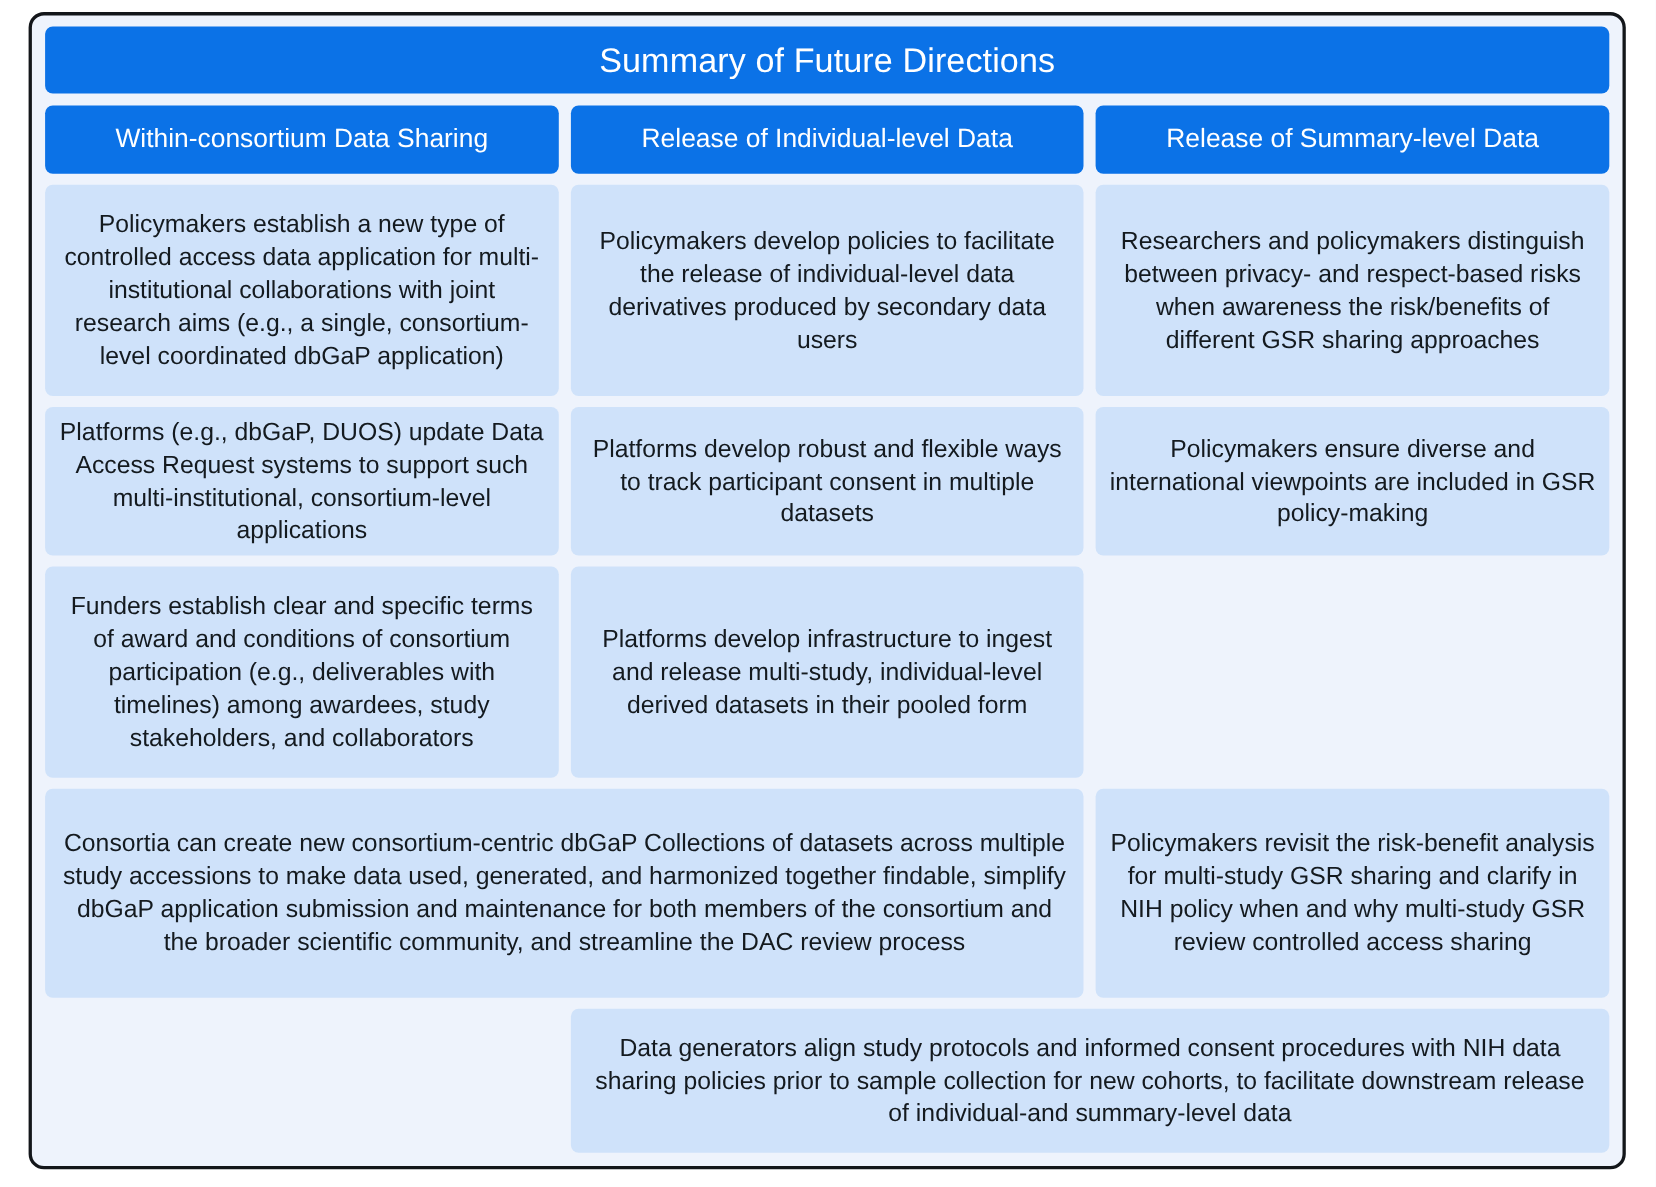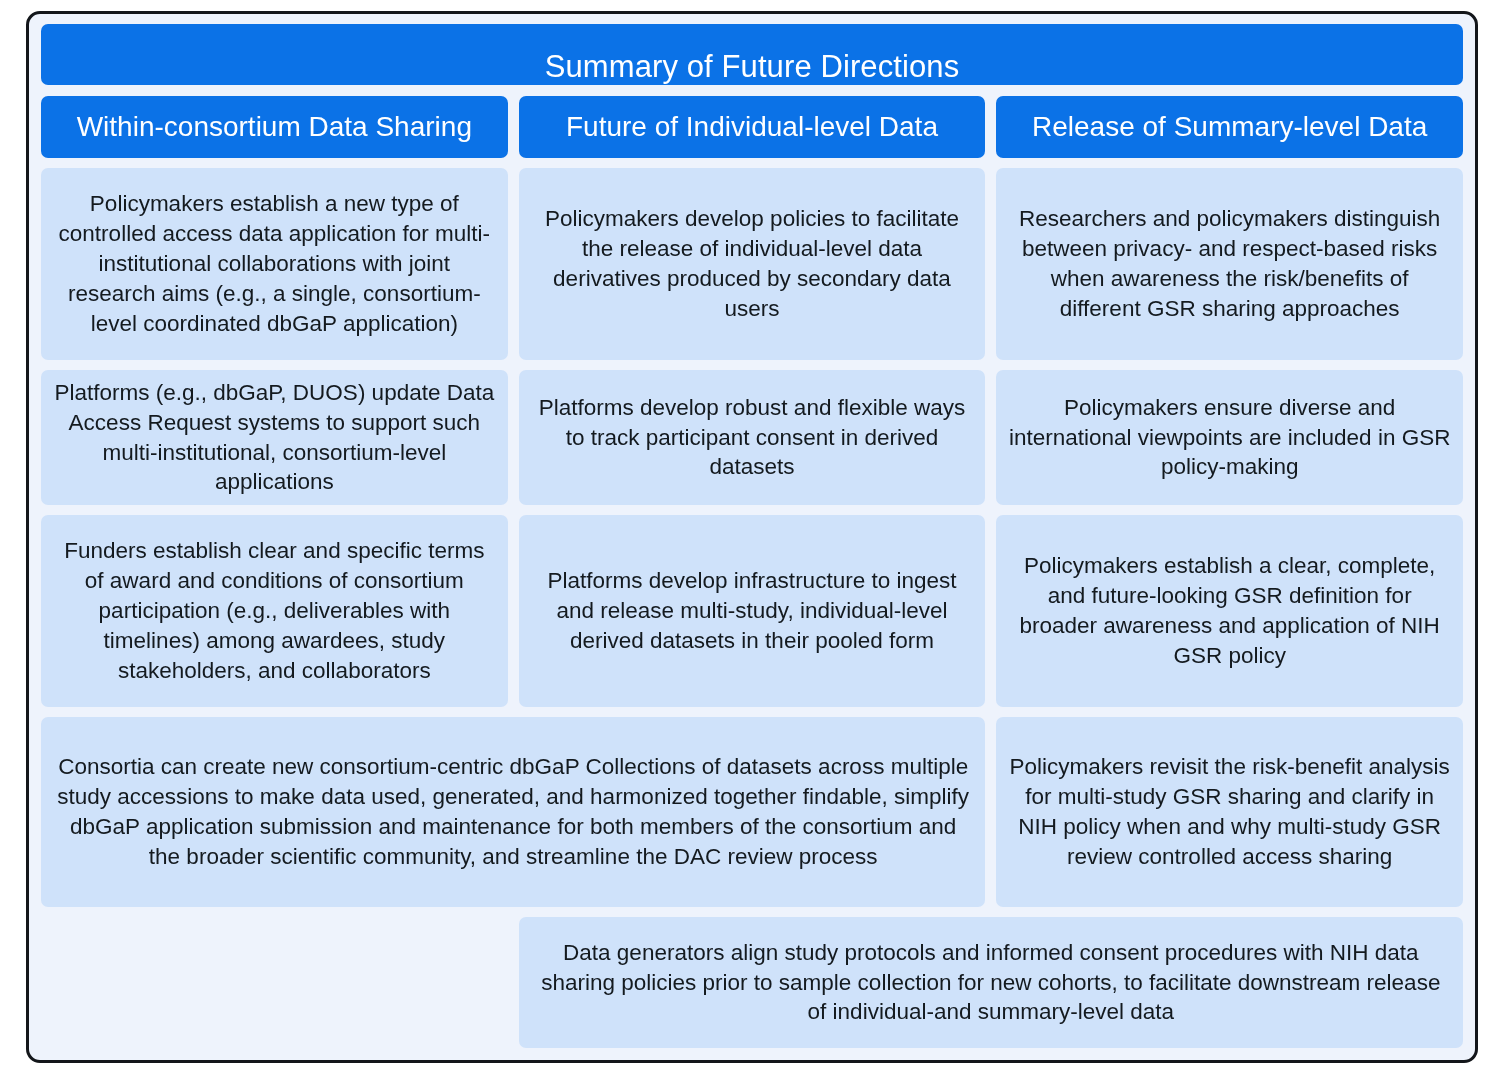--- a/index.html
+++ b/index.html
@@ -29,21 +29,21 @@
     flex-direction: column;
   }
 
   
   .title-banner {
     background: #0b72e7;
     color: #ffffff;
     border-radius: 7px;
     height: 61px;
     display: flex;
-    align-items: flex-end;
+    align-items: center;
     justify-content: center;
     font-size: 31px;
     font-weight: 400;
     letter-spacing: 0.1px;
     flex: 0 0 auto;
   }
 
   
   .grid {
     margin-top: 11px;
@@ -56,21 +56,21 @@
   }
 
   .col-head {
     background: #0b72e7;
     color: #ffffff;
     border-radius: 7px;
     display: flex;
     align-items: center;
     justify-content: center;
     text-align: center;
-    font-size: 28px;
+    font-size: 24px;
     font-weight: 400;
     padding: 0 0;
     box-sizing: border-box;
   }
 
   .cell {
     background: #cfe2fa;
     border-radius: 7px;
     display: flex;
     align-items: center;
@@ -99,54 +99,51 @@
   <div class="title-banner">
     <span>Summary of Future Directions</span>
   </div>
 
   <div class="grid">
 
     <div class="col-head">
       <span>Within-consortium Data Sharing</span>
     </div>
     <div class="col-head">
-      <span>Future of Individual-level Data</span>
+      <span>Release of Individual-level Data</span>
     </div>
     <div class="col-head">
       <span>Release of Summary-level Data</span>
     </div>
 
     <div class="cell">
       <span class="cell-text">Policymakers establish a new type of controlled access data application for multi-institutional collaborations with joint research aims (e.g., a single, consortium-level coordinated dbGaP application)</span>
     </div>
     <div class="cell">
       <span class="cell-text">Policymakers develop policies to facilitate the release of individual-level data derivatives produced by secondary data users</span>
     </div>
     <div class="cell">
       <span class="cell-text">Researchers and policymakers distinguish between privacy- and respect-based risks when awareness the risk/benefits of different GSR sharing approaches</span>
     </div>
 
     <div class="cell">
       <span class="cell-text">Platforms (e.g., dbGaP, DUOS) update Data Access Request systems to support such multi-institutional, consortium-level applications</span>
     </div>
     <div class="cell">
-      <span class="cell-text">Platforms develop robust and flexible ways to track participant consent in derived datasets</span>
+      <span class="cell-text">Platforms develop robust and flexible ways to track participant consent in multiple datasets</span>
     </div>
     <div class="cell">
       <span class="cell-text">Policymakers ensure diverse and international viewpoints are included in GSR policy-making</span>
     </div>
 
     <div class="cell">
       <span class="cell-text">Funders establish clear and specific terms of award and conditions of consortium participation (e.g., deliverables with timelines) among awardees, study stakeholders, and collaborators</span>
     </div>
     <div class="cell">
       <span class="cell-text">Platforms develop infrastructure to ingest and release multi-study, individual-level derived datasets in their pooled form</span>
-    </div>
-    <div class="cell">
-      <span class="cell-text">Policymakers establish a clear, complete, and future-looking GSR definition for broader awareness and application of NIH GSR policy</span>
     </div>
 
     <div class="cell wide">
       <span class="cell-text">Consortia can create new consortium-centric dbGaP Collections of datasets across multiple study accessions to make data used, generated, and harmonized together findable, simplify dbGaP application submission and maintenance for both members of the consortium and the broader scientific community, and streamline the DAC review process</span>
     </div>
     <div class="cell">
       <span class="cell-text">Policymakers revisit the risk-benefit analysis for multi-study GSR sharing and clarify in NIH policy when and why multi-study GSR review controlled access sharing</span>
     </div>
 
     <div class="cell empty"></div>

